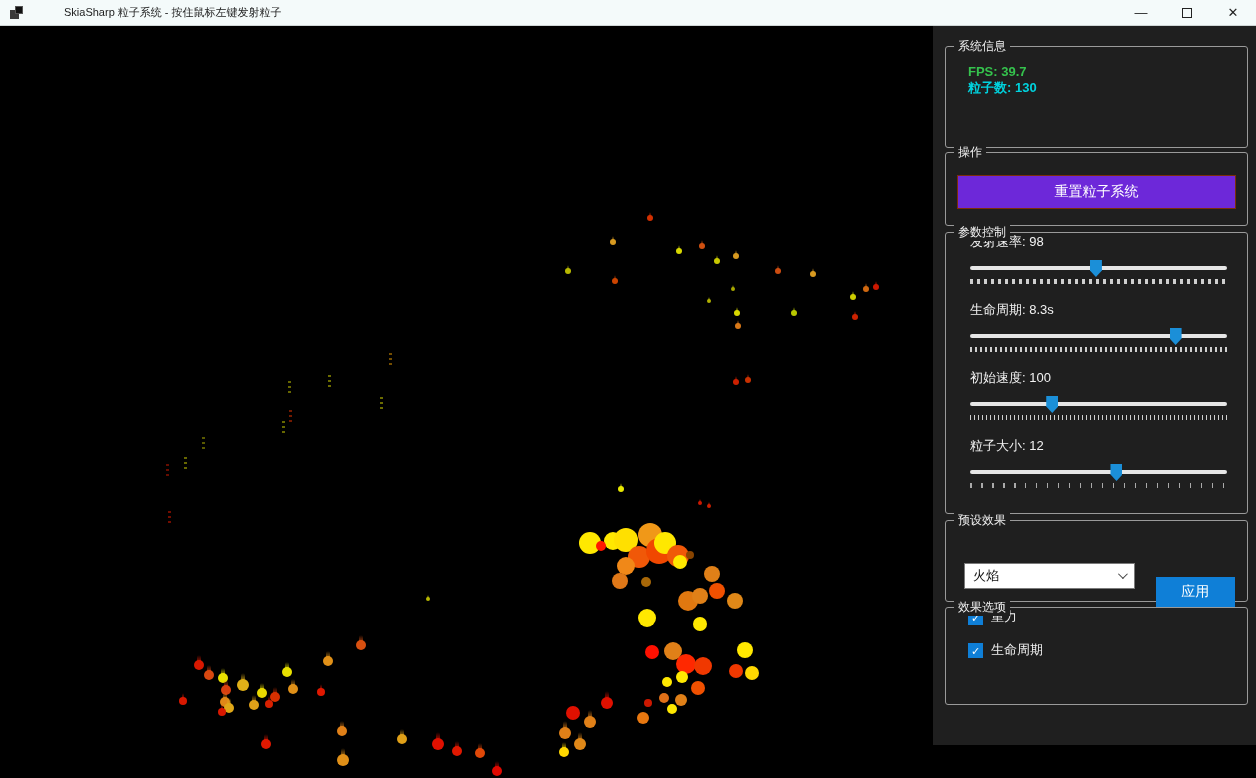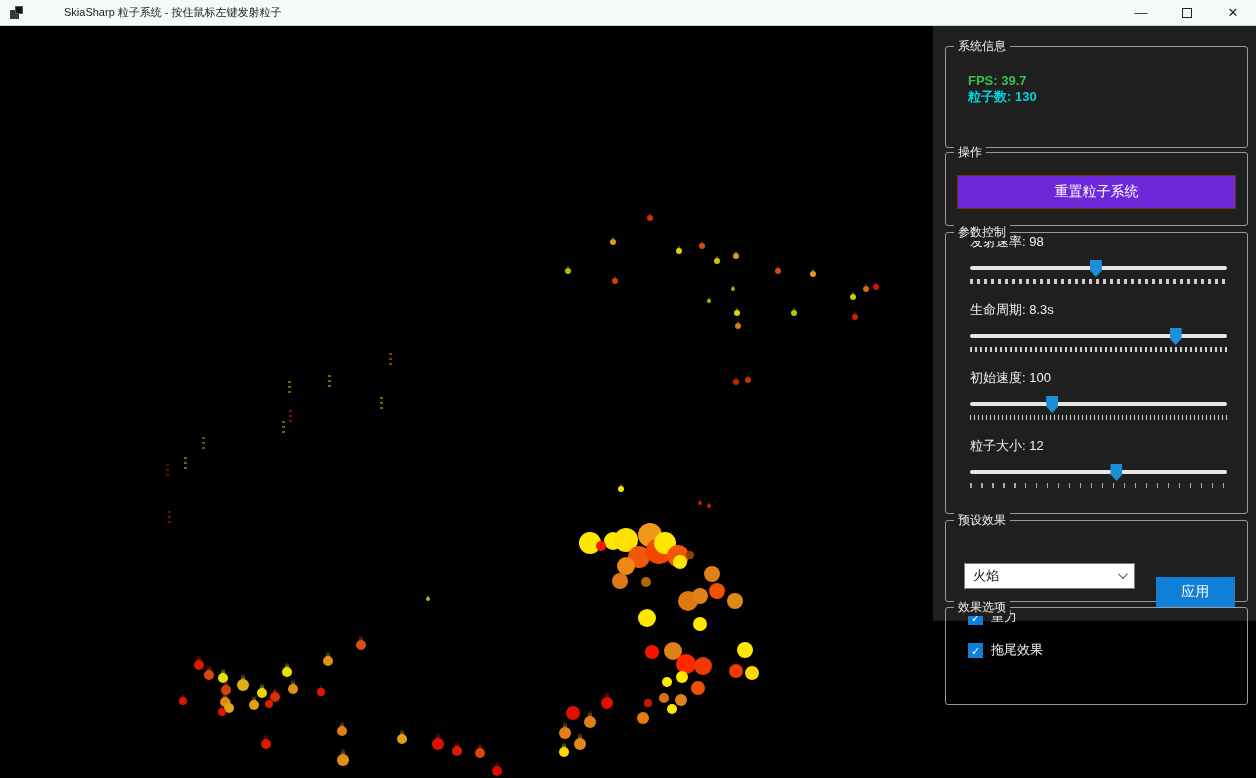--- a/index.html
+++ b/index.html
@@ -25,28 +25,28 @@
   .dot { position:absolute; border-radius:50%; background:var(--c); }
   .drop { position:absolute; }
   .drop::before { content:""; position:absolute; left:32%; top:0; width:36%; height:52%;
     background:linear-gradient(to top, var(--c), transparent); opacity:.85; border-radius:40%; }
   .drop::after { content:""; position:absolute; left:0; bottom:0; width:100%; height:66%;
     border-radius:50%; background:var(--c); }
   .trail { position:absolute; width:3px; opacity:.75;
     background:repeating-linear-gradient(to bottom, var(--c) 0 2px, transparent 2px 5px); }
 
   
-  #sidebar { position:absolute; left:933px; top:26px; width:323px; height:595px; background:#1f1f1f; }
+  #sidebar { position:absolute; left:933px; top:26px; width:323px; height:719px; background:#1f1f1f; }
   .group { position:absolute; left:12px; width:303px; border:1px solid #9a9a9a; border-radius:3px; }
   .group-title { position:absolute; top:-9px; left:8px; background:#1f1f1f; padding:0 4px;
     font-size:12px; color:#f0f0f0; white-space:nowrap; }
 
   #grp-sys { top:20px; height:102px; }
   .sys-line { margin:0 0 0 22px; font-size:13px; font-weight:bold; }
-  #fps-line { margin-top:26px; color:#35c24d; }
+  #fps-line { margin-top:17px; color:#35c24d; }
   #count-line { color:#00d2de; }
 
   #grp-ops { top:126px; height:74px;padding-left:47px; }
   #reset-btn { position:absolute; left:11px; top:22px; width:279px; height:34px;
     background:#6d28d9; border:1px solid #7d2d0a; color:#ffffff; font-size:14px;
     display:flex; align-items:center; justify-content:center; cursor:default; }
 
   #grp-params { top:206px; height:282px; }
   .slider-block { margin:0 20px 0 24px; }
   .slider-block:first-of-type { margin-top:26px; }
@@ -297,18 +297,18 @@
       <div class="check-row">
         <div class="checkbox">
           <span>✓</span>
         </div>
         <div class="check-label">重力</div>
       </div>
       <div class="check-row">
         <div class="checkbox">
           <span>✓</span>
         </div>
-        <div class="check-label">拖尾效果</div>
+        <div class="check-label">生命周期</div>
       </div>
     </div>
 
   </div>
 </div>
 
 </body></html>

